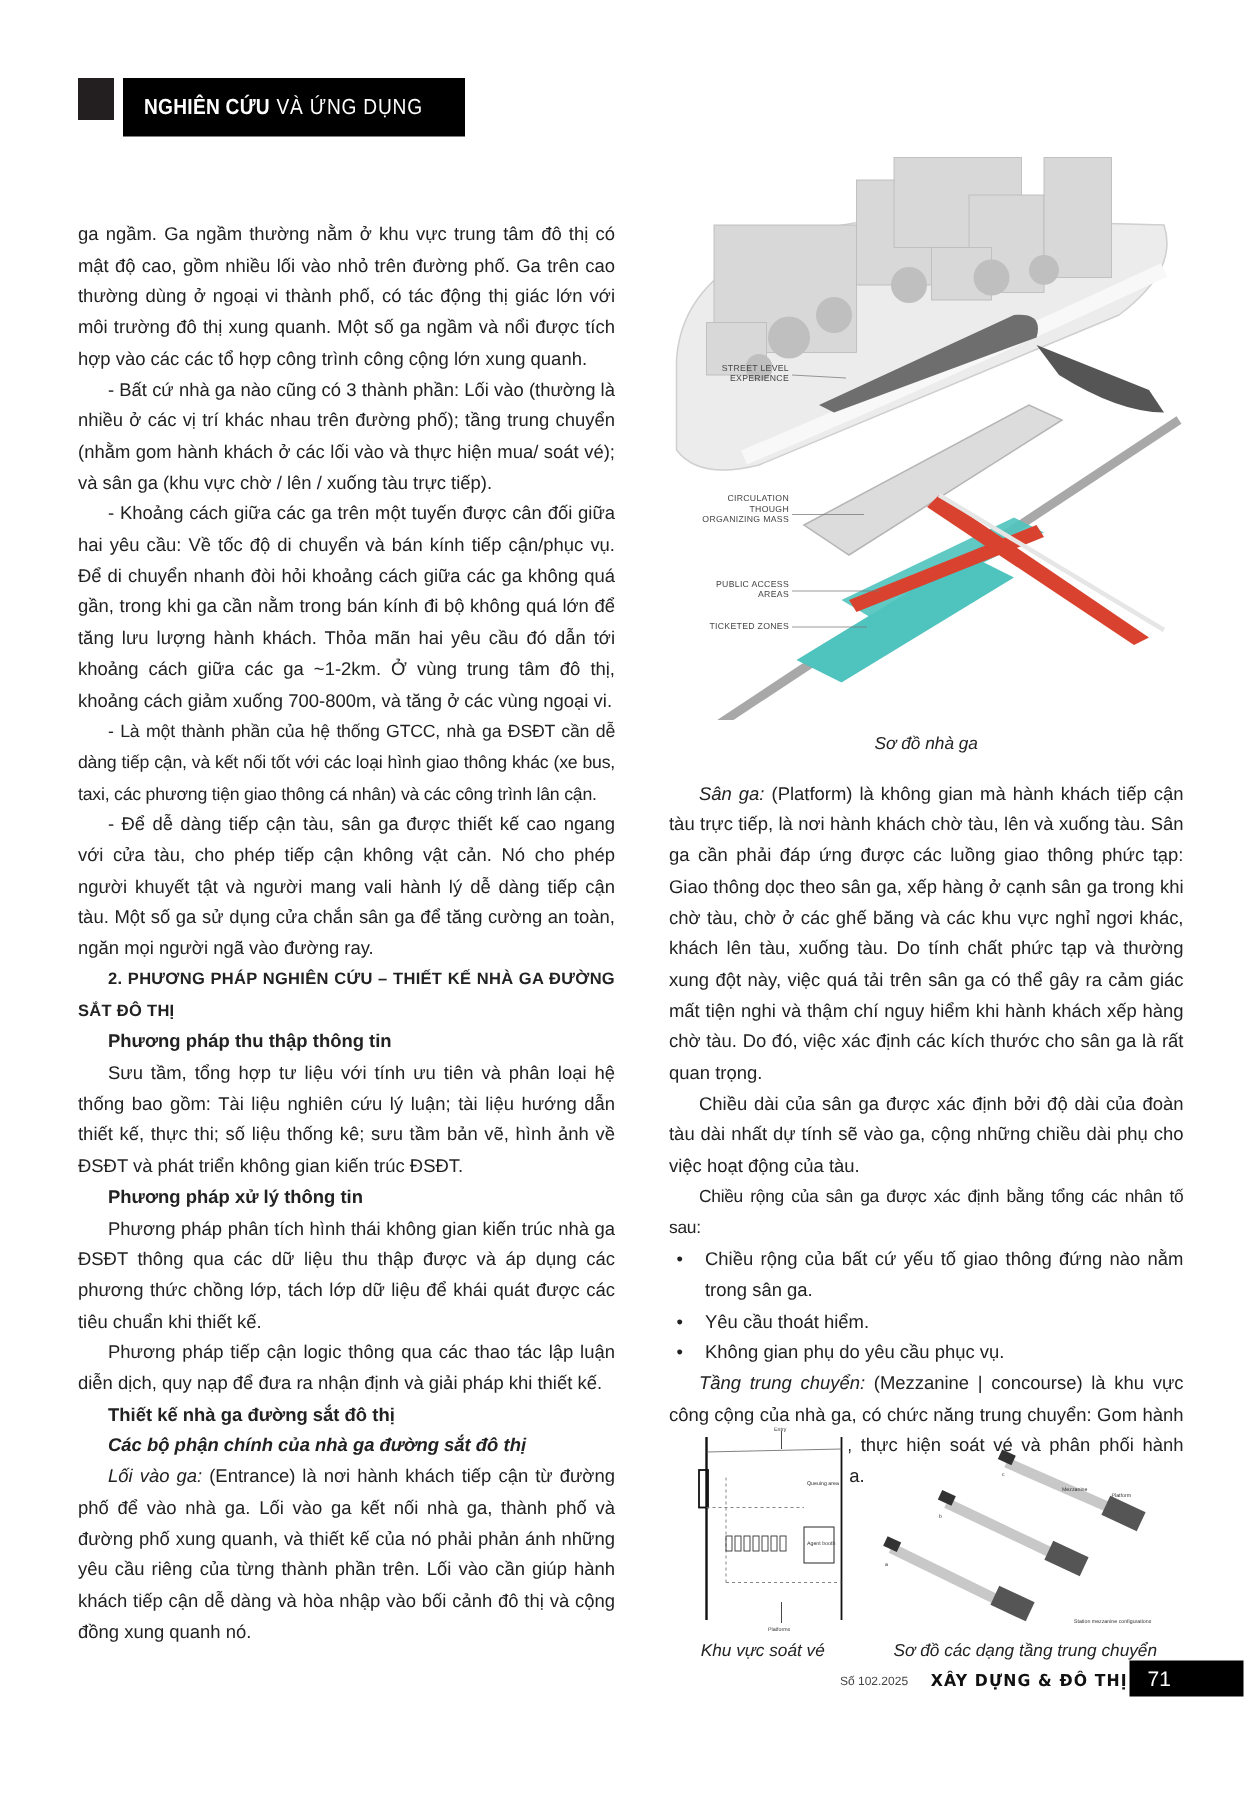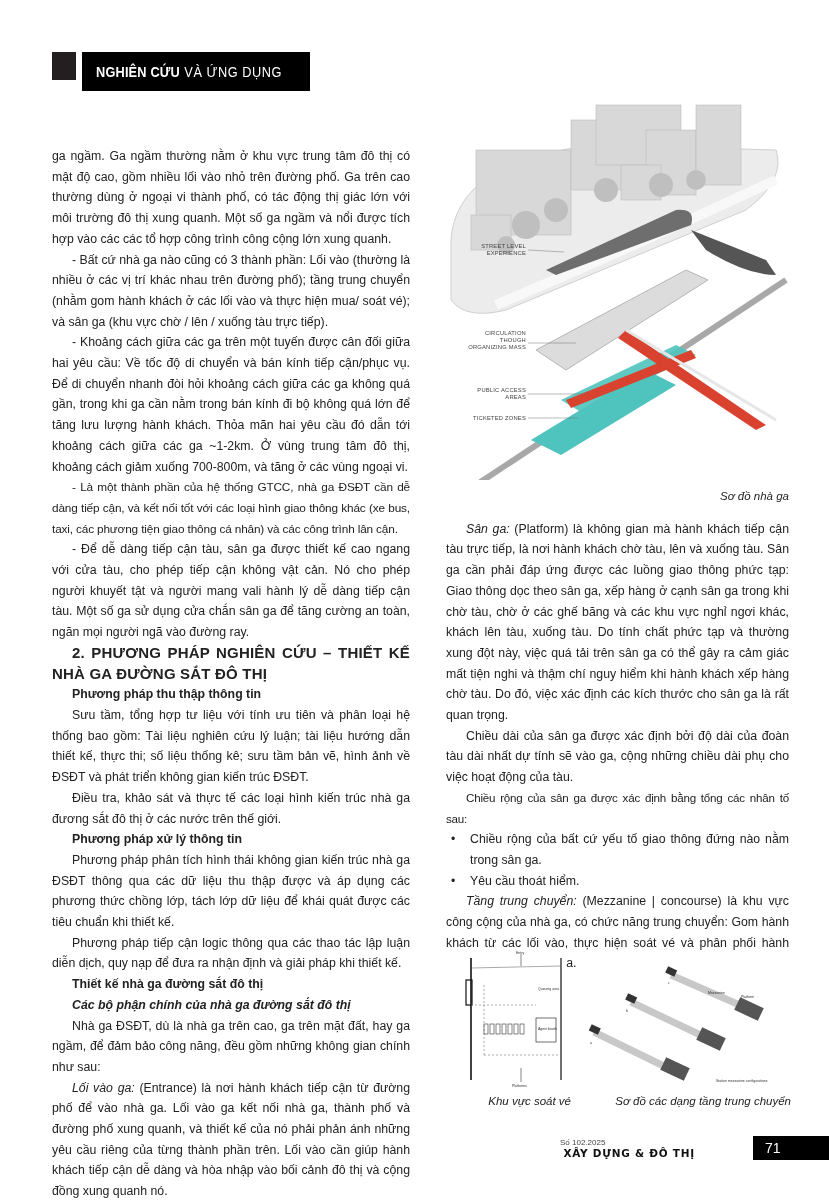--- a/index.html
+++ b/index.html
@@ -11,47 +11,47 @@
   .hdr-bar { position: absolute; left: 82px; top: 52px; width: 228px; height: 39px; background: #000; display: flex; align-items: center; padding-left: 14px; }
   .hdr-bold { font-family: "Liberation Sans", sans-serif; font-weight: bold; font-size: 14.5px; color: #fff; letter-spacing: 0.2px; transform: scaleX(0.88); transform-origin: left center; display: inline-block; white-space: nowrap; }
   .hdr-light { font-weight: normal; margin-left: 5px; letter-spacing: 0.6px; }
 
   
   .col { position: absolute; top: 103px; font-family: "Liberation Sans", sans-serif; font-size: 12.3px; line-height: 20.7px; color: #222; text-align: justify; }
   .col-left { left: 52px; width: 358px; }
   .col-right { left: 446px; width: 343px; top: 100px; }
   .p { text-indent: 20px; }
   .p.noind { text-indent: 0; margin-top: 43px; }
-  .h2 { font-weight: bold; font-size: 15px; text-indent: 20px; letter-spacing: 0.2px; }
+  .h2 { font-weight: bold; font-size: 11px; text-indent: 20px; letter-spacing: 0.2px; }
   .h3 { font-weight: bold; text-indent: 20px; }
   .h4 { font-weight: bold; font-style: italic; text-indent: 20px; }
   em { font-style: italic; }
   .bullets { list-style: none; padding-left: 0; }
   .bullets li { position: relative; padding-left: 24px; }
   .bullets li::before { content: "•"; position: absolute; left: 5px; top: 0; }
 
   
   .fig-main { position: relative; width: 343px; height: 380px; margin-bottom: 6px; }
   .fig-main svg { position: absolute; left: 0; top: 0; }
   .fig-label { position: absolute; font-family: "Liberation Sans", sans-serif; font-size: 5.8px; line-height: 7px; color: #444; text-align: right; letter-spacing: 0.2px; }
-  .caption { font-family: "Liberation Sans", sans-serif; font-style: italic; font-size: 11.5px; text-align: right; color: #222; }
+  .caption { font-family: "Liberation Sans", sans-serif; font-style: italic; font-size: 11.5px; text-align: center; color: #222; }
   .cap-main { margin: 0 0 12px 0; }
 
   
   .fig-row { position: absolute; top: 950px; left: 446px; width: 343px; height: 170px; }
   .fig-small { position: absolute; top: 0; }
   .fig-small svg { display: block; }
   .fig-a { left: 0; width: 120px; }
   .fig-b { left: 140px; width: 200px; }
   .tiny { font-family: "Liberation Sans", sans-serif; font-size: 3.5px; fill: #333; }
   .cap-a { position: absolute; left: 0; top: 145px; width: 125px; }
   .cap-b { position: absolute; left: 130px; top: 145px; width: 215px; }
 
   
-  .ftr { position: absolute; top: 1138px; left: 560px; height: 22px; display: flex; align-items: flex-start; flex-direction: column; }
+  .ftr { position: absolute; top: 1109px; left: 560px; height: 22px; display: flex; align-items: center; }
   .ftr-issue { font-family: "Liberation Sans", sans-serif; font-size: 8px; color: #444; margin-right: 12px; }
   .ftr-mag { font-family: "DejaVu Sans", sans-serif; font-weight: bold; font-size: 11px; color: #111; letter-spacing: 0.8px; margin-right: 10px; transform: scaleX(0.95); }
   .ftr-page { position: absolute; left: 193px; top: -2px; width: 80px; height: 24px; background: #000; color: #fff; font-family: "Liberation Sans", sans-serif; font-size: 14px; padding-left: 12px; line-height: 24px; }
 </style>
 </head>
 <body>
 
 <div class="hdr-square"></div>
 <div class="hdr-bar">
   <span class="hdr-bold"><span>NGHIÊN CỨU</span><span class="hdr-light">VÀ ỨNG DỤNG</span></span>
@@ -59,27 +59,25 @@
 
 <div class="col col-left">
   <p class="p noind">ga ngầm. Ga ngầm thường nằm ở khu vực trung tâm đô thị có mật độ cao, gồm nhiều lối vào nhỏ trên đường phố. Ga trên cao thường dùng ở ngoại vi thành phố, có tác động thị giác lớn với môi trường đô thị xung quanh. Một số ga ngầm và nổi được tích hợp vào các các tổ hợp công trình công cộng lớn xung quanh.</p>
   <p class="p">- Bất cứ nhà ga nào cũng có 3 thành phần: Lối vào (thường là nhiều ở các vị trí khác nhau trên đường phố); tầng trung chuyển (nhằm gom hành khách ở các lối vào và thực hiện mua/ soát vé); và sân ga (khu vực chờ / lên / xuống tàu trực tiếp).</p>
   <p class="p">- Khoảng cách giữa các ga trên một tuyến được cân đối giữa hai yêu cầu: Về tốc độ di chuyển và bán kính tiếp cận/phục vụ. Để di chuyển nhanh đòi hỏi khoảng cách giữa các ga không quá gần, trong khi ga cần nằm trong bán kính đi bộ không quá lớn để tăng lưu lượng hành khách. Thỏa mãn hai yêu cầu đó dẫn tới khoảng cách giữa các ga ~1-2km. Ở vùng trung tâm đô thị, khoảng cách giảm xuống 700-800m, và tăng ở các vùng ngoại vi.</p>
   <p class="p" style="font-size:11.8px;letter-spacing:-0.15px;">- Là một thành phần của hệ thống GTCC, nhà ga ĐSĐT cần dễ dàng tiếp cận, và kết nối tốt với các loại hình giao thông khác (xe bus, taxi, các phương tiện giao thông cá nhân) và các công trình lân cận.</p>
   <p class="p">- Để dễ dàng tiếp cận tàu, sân ga được thiết kế cao ngang với cửa tàu, cho phép tiếp cận không vật cản. Nó cho phép người khuyết tật và người mang vali hành lý dễ dàng tiếp cận tàu. Một số ga sử dụng cửa chắn sân ga để tăng cường an toàn, ngăn mọi người ngã vào đường ray.</p>
   <p class="h2" style="text-align:justify;">2. PHƯƠNG PHÁP NGHIÊN CỨU – THIẾT KẾ NHÀ GA ĐƯỜNG SẮT ĐÔ THỊ</p>
   <p class="h3">Phương pháp thu thập thông tin</p>
   <p class="p">Sưu tầm, tổng hợp tư liệu với tính ưu tiên và phân loại hệ thống bao gồm: Tài liệu nghiên cứu lý luận; tài liệu hướng dẫn thiết kế, thực thi; số liệu thống kê; sưu tầm bản vẽ, hình ảnh về ĐSĐT và phát triển không gian kiến trúc ĐSĐT.</p>
-  <p class="p">Điều tra, khảo sát và thực tế các loại hình kiến trúc nhà ga đương sắt đô thị ở các nước trên thế giới.</p>
   <p class="h3">Phương pháp xử lý thông tin</p>
   <p class="p">Phương pháp phân tích hình thái không gian kiến trúc nhà ga ĐSĐT thông qua các dữ liệu thu thập được và áp dụng các phương thức chồng lớp, tách lớp dữ liệu để khái quát được các tiêu chuẩn khi thiết kế.</p>
   <p class="p">Phương pháp tiếp cận logic thông qua các thao tác lập luận diễn dịch, quy nạp để đưa ra nhận định và giải pháp khi thiết kế.</p>
   <p class="h3">Thiết kế nhà ga đường sắt đô thị</p>
   <p class="h4">Các bộ phận chính của nhà ga đường sắt đô thị</p>
-  <p class="p">Nhà ga ĐSĐT, dù là nhà ga trên cao, ga trên mặt đất, hay ga ngầm, để đảm bảo công năng, đều gồm những không gian chính như sau:</p>
   <p class="p"><em>Lối vào ga:</em><span> (Entrance) là nơi hành khách tiếp cận từ đường phố để vào nhà ga. Lối vào ga kết nối nhà ga, thành phố và đường phố xung quanh, và thiết kế của nó phải phản ánh những yêu cầu riêng của từng thành phần trên. Lối vào cần giúp hành khách tiếp cận dễ dàng và hòa nhập vào bối cảnh đô thị và cộng đồng xung quanh nó.</span></p>
 </div>
 
 <div class="col col-right">
   <div class="fig-main">
     <svg width="343" height="380" viewBox="0 0 343 380">
 
       <path d="M5 140 Q10 60 150 45 L330 50 Q340 80 300 110 L60 210 Q20 220 5 200 Z" fill="#ececec" stroke="#cfcfcf"></path>
       <path d="M50 205 Q180 150 330 80" stroke="#f8f8f8" stroke-width="10" fill="none"></path>
 
@@ -133,20 +131,21 @@
     <div class="fig-label" style="left:0px;top:315px;width:80px;white-space:pre-line;">TICKETED ZONES</div>
   </div>
   <p class="caption cap-main">Sơ đồ nhà ga</p>
 
   <p class="p"><em>Sân ga:</em><span> (Platform) là không gian mà hành khách tiếp cận tàu trực tiếp, là nơi hành khách chờ tàu, lên và xuống tàu. Sân ga cần phải đáp ứng được các luồng giao thông phức tạp: Giao thông dọc theo sân ga, xếp hàng ở cạnh sân ga trong khi chờ tàu, chờ ở các ghế băng và các khu vực nghỉ ngơi khác, khách lên tàu, xuống tàu. Do tính chất phức tạp và thường xung đột này, việc quá tải trên sân ga có thể gây ra cảm giác mất tiện nghi và thậm chí nguy hiểm khi hành khách xếp hàng chờ tàu. Do đó, việc xác định các kích thước cho sân ga là rất quan trọng.</span></p>
   <p class="p">Chiều dài của sân ga được xác định bởi độ dài của đoàn tàu dài nhất dự tính sẽ vào ga, cộng những chiều dài phụ cho việc hoạt động của tàu.</p>
   <p class="p" style="font-size:11.6px;letter-spacing:-0.2px;">Chiều rộng của sân ga được xác định bằng tổng các nhân tố sau:</p>
   <ul class="bullets">
     <li>Chiều rộng của bất cứ yếu tố giao thông đứng nào nằm trong sân ga.</li>
     <li>Yêu cầu thoát hiểm.</li>
+    <li>Không gian phụ do yêu cầu phục vụ.</li>
   </ul>
   <p class="p"><em>Tầng trung chuyển:</em><span> (Mezzanine | concourse) là khu vực công cộng của nhà ga, có chức năng trung chuyển: Gom hành khách từ các lối vào, thực hiện soát vé và phân phối hành khách khách tới sân ga.</span></p>
 </div>
 
 <div class="fig-row">
   <div class="fig-small fig-a">
     <svg width="120" height="140" viewBox="0 0 120 140">
       <rect x="0" y="0" width="120" height="140" fill="#fff"></rect>
       <line x1="25" y1="8" x2="25" y2="130" stroke="#111" stroke-width="1.6"></line>
       <line x1="115" y1="8" x2="115" y2="130" stroke="#111" stroke-width="1.2"></line>

